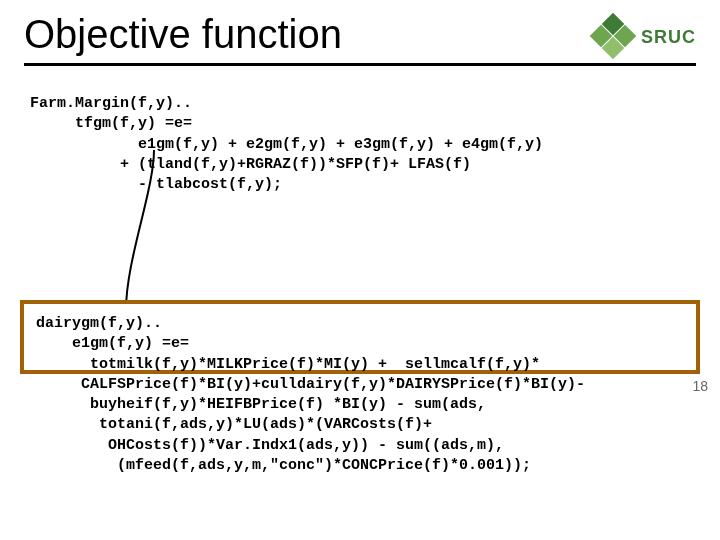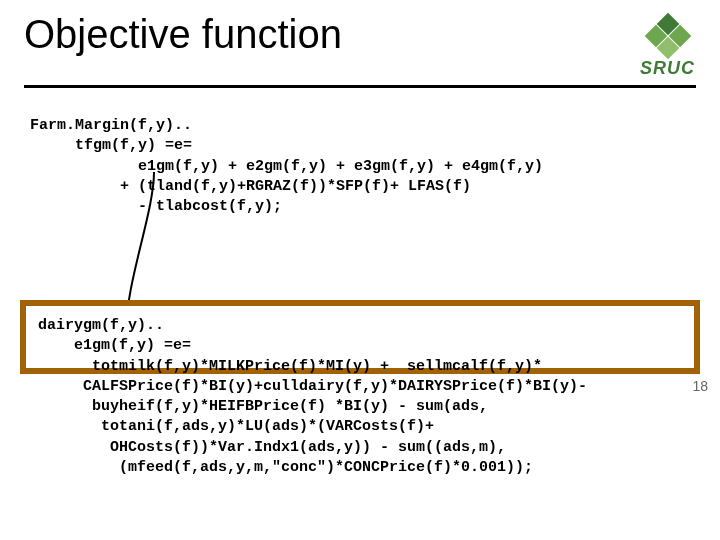--- a/index.html
+++ b/index.html
@@ -1,33 +1,33 @@
 <!DOCTYPE html>
 <html><head>
 <meta charset="utf-8">
 <style>
   * { margin: 0; padding: 0; box-sizing: border-box; }
   html, body { width: 720px; height: 540px; background: #fff; font-family: Arial, Helvetica, sans-serif; overflow: hidden; }
   .slide { width: 720px; height: 400px; position: relative; }
   .header { display: flex; align-items: flex-start; justify-content: space-between; padding: 12px 24px 0 24px; }
   .title { font-size: 40px; font-weight: 400; color: #000; letter-spacing: 0px; }
-  .logo { display: flex; flex-direction: column; margin-top: 4px; font-style: italic; }
+  .logo { display: flex; flex-direction: row; align-items: center; margin-top: 4px; }
   .logo-shape { width: 56px; height: 40px; position: relative; }
   .diamond { position: absolute; width: 16px; height: 16px; transform: rotate(45deg); }
   .d-top   { background:#3f7a36; left:20px; top:0; }
   .d-left  { background:#6ea64f; left:8px;  top:12px; }
   .d-right { background:#6ea64f; left:32px; top:12px; }
   .d-bot   { background:#8fbf6b; left:20px; top:24px; }
   .logo-text { font-size: 18px; font-weight: 700; color:#3f7a36; letter-spacing: 1px; margin-top: 2px; }
   .hr { height: 3px; background:#000; margin: 6px 24px 0 24px; }
   .code1 { font-family: "Courier New", monospace; font-size: 15px; font-weight: 700; color:#000; white-space: pre; padding: 28px 20px 0 30px; line-height: 1.35; position: relative; }
   .arrow { position: absolute; left: 118px; top: 84px; }
   .arrow-line { stroke:#000; stroke-width:2; fill:none; }
   .arrow-head { fill:#000; }
-  .panel { position:absolute; left:20px; right:20px; top:300px; bottom:26px; border:6px solid #a16207; background:#fff; padding: 10px 12px; }
+  .panel { position:absolute; left:20px; right:20px; top:300px; bottom:26px; border:4px solid #a16207; background:#fff; padding: 10px 12px; }
   .code2 { font-family: "Courier New", monospace; font-size: 15px; font-weight: 700; color:#000; white-space: pre; line-height: 1.35; }
   .pagenum { position:absolute; right:12px; bottom:6px; font-size: 14px; color:#666; } 
 </style>
 </head>
 <body>
 
 <div class="slide">
 
   <div class="header">
     <div class="title" data-bind="header.title">Objective function</div>

